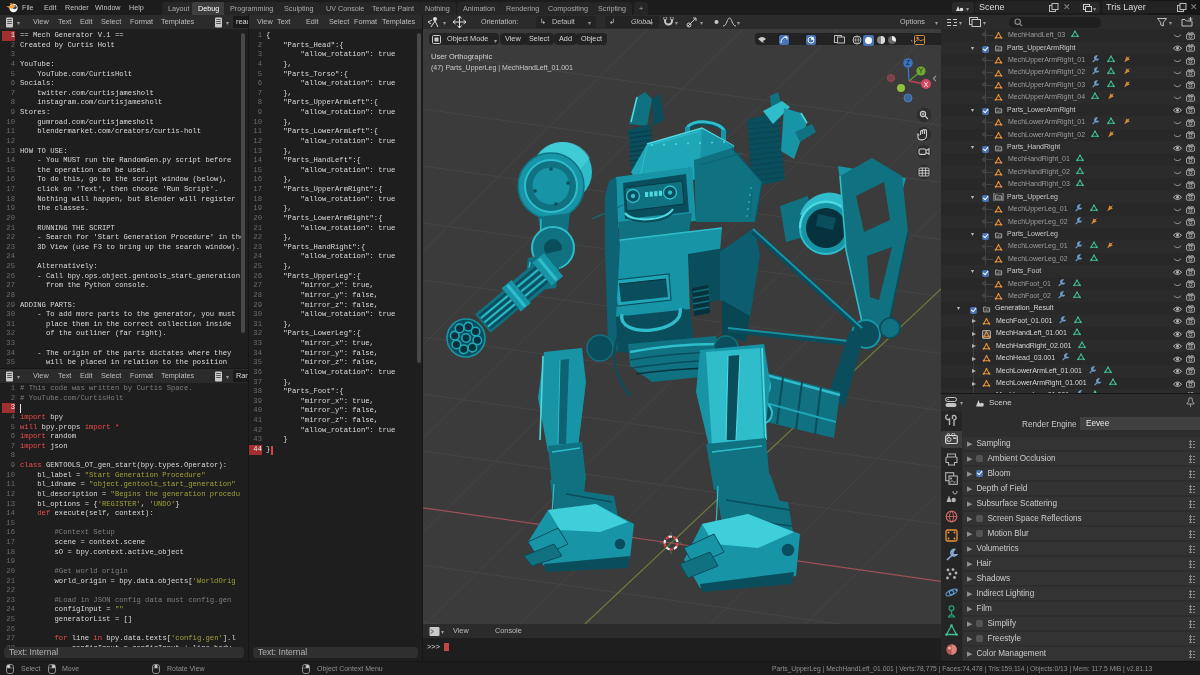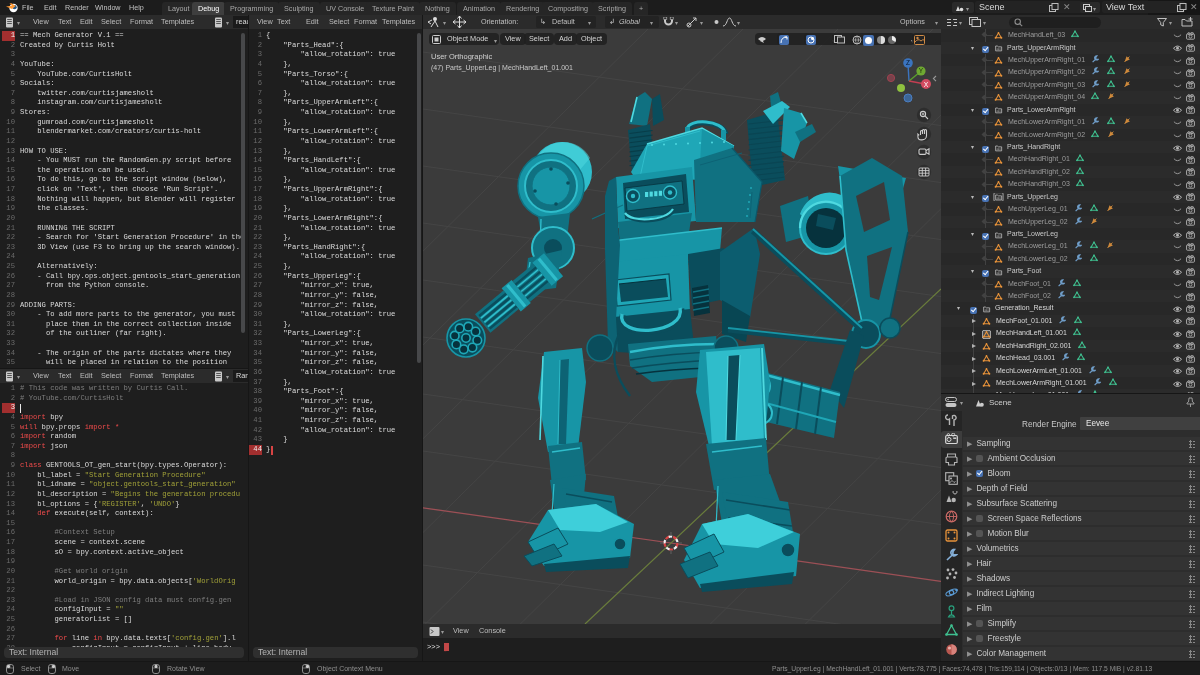--- a/index.html
+++ b/index.html
@@ -63,21 +63,21 @@
       <rect x="0.5" y="2.5" width="6" height="6" fill="none" stroke="#bbb"></rect>
       <rect x="3" y="0.5" width="6" height="6" fill="#232323" stroke="#bbb"></rect>
     </svg>
   <span class="abs" style="left:1063px;top:2px;color:#8a8a8a;font-size:9px;">✕</span>
   <span class="abs" style="left:1080px;top:2px;width:20px;height:11px;background:#2a2a2a;border-radius:2px;"></span>
   <svg class="abs" style="left:1083px;top:4px" width="9" height="8" viewBox="0 0 9 8">
       <rect x="0.5" y="0.5" width="6" height="5" fill="none" stroke="#ccc"></rect>
       <rect x="2.5" y="2.5" width="6" height="5" fill="#2a2a2a" stroke="#ccc"></rect>
     </svg>
   <span class="abs" style="left:1093px;top:5px;color:#999;font-size:6px;">▾</span>
-  <span class="abs" style="left:1102px;top:1px;width:75px;height:12px;background:#232323;border-radius:2px;font-size:9px;color:#d9d9d9;padding:0 4px;line-height:12px;">View Text</span>
+  <span class="abs" style="left:1102px;top:1px;width:75px;height:12px;background:#232323;border-radius:2px;font-size:9px;color:#d9d9d9;padding:0 4px;line-height:12px;">Tris Layer</span>
   <svg class="abs" style="left:1177px;top:3px" width="10" height="9" viewBox="0 0 10 9">
       <rect x="0.5" y="2.5" width="6" height="6" fill="none" stroke="#bbb"></rect>
       <rect x="3" y="0.5" width="6" height="6" fill="#232323" stroke="#bbb"></rect>
     </svg>
   <span class="abs" style="left:1190px;top:2px;color:#8a8a8a;font-size:9px;">✕</span>
 </div>
 
 <div class="abs ed" style="left:0;top:15px;width:248px;height:353px;">
   <div class="hdr">
     <svg class="abs" style="left:5px;top:2px" width="11" height="11" viewBox="0 0 11 11">
@@ -225,21 +225,21 @@
 21
 22
 23
 24
 25
 26
 27
 28</pre>
     </div>
   <span class="abs" style="left:20px;top:35px;width:1px;height:9px;background:#e8e8e8;"></span>
-    <pre class="code" style="left:20px;top:15px;"><span class="c"># This code was written by Curtis Call.
+    <pre class="code" style="left:20px;top:15px;"><span class="c"># This code was written by Curtis Space.
 # YouTube.com/CurtisHolt</span>
 
 <span class="k">import</span> bpy
 <span class="k">will</span> bpy.props <span class="k">import</span> <span class="k">*</span>
 <span class="k">import</span> random
 <span class="k">import</span> json
 
 <span class="k">class</span> GENTOOLS_OT_gen_start(bpy.types.Operator):
     bl_label = <span class="s">"Start Generation Procedure"</span>
     bl_idname = <span class="s">"object.gentools_start_generation"</span>
@@ -368,21 +368,21 @@
 </div>
 
 <div class="abs ed" style="left:423px;top:624px;width:518px;height:37px;">
   <div class="hdr">
     <svg class="abs" style="left:6px;top:2px" width="11" height="11" viewBox="0 0 11 11">
         <rect x="0.5" y="1" width="10" height="9" rx="1" fill="#c9c9c9"></rect>
         <path d="M2 3.5 L4 5.5 L2 7.5" stroke="#333" fill="none"></path>
       </svg>
     <span class="abs" style="left:18px;top:4px;color:#999;font-size:6px;">▾</span>
     <span class="m" style="left:30px">View</span>
-      <span class="m" style="left:56px">Console</span>
+      <span class="m" style="left:72px">Console</span>
   </div>
   <pre class="abs" style="left:4px;top:19px;color:#e0e0e0;font-size:7.2px;">&gt;&gt;&gt; <span style="background:#c14747;color:#c14747;">▌</span></pre>
 </div>
 
 <div class="abs" style="left:0;top:662px;width:1200px;height:13px;background:#1c1c1c;font-size:7px;color:#8f8f8f;">
   <svg class="abs" style="left:6px;top:2px" width="8" height="10" viewBox="0 0 8 10">
       <rect x="0.5" y="0.5" width="7" height="9" rx="2.4" fill="none" stroke="#909090"></rect>
       <path d="M0.5 4 h7" stroke="#909090" stroke-width="0.7"></path>
       <path d="M4 0.5 v3.5" stroke="#909090" stroke-width="0.7"></path>
       <rect x="1" y="1" width="3" height="3" rx="1" fill="#cecece"></rect>
@@ -424,21 +424,21 @@
     <svg class="abs" style="left:30px;top:1px" width="13" height="12" viewBox="0 0 13 12">
         <path d="M6.5 0 L6.5 12 M0 6 L13 6 M6.5 0 L4.5 2.5 M6.5 0 L8.5 2.5 M6.5 12 L4.5 9.5 M6.5 12 L8.5 9.5 M0 6 L2.5 4 M0 6 L2.5 8 M13 6 L10.5 4 M13 6 L10.5 8" stroke="#ddd" stroke-width="1" fill="none"></path>
       </svg>
     <span class="abs" style="left:58px;top:2px;">Orientation:</span>
     <span class="abs" style="left:113px;top:1px;width:60px;height:12px;background:#232323;border-radius:2px;"></span>
     <span class="abs" style="left:117px;top:2px;color:#cfcfcf;">↳</span>
       <span class="abs" style="left:129px;top:2px;">Default</span>
       <span class="abs" style="left:165px;top:4px;color:#999;font-size:6px;">▾</span>
     <span class="abs" style="left:182px;top:1px;width:54px;height:12px;background:#232323;border-radius:2px;"></span>
     <span class="abs" style="left:186px;top:2px;color:#cfcfcf;">↲</span>
-      <span class="abs" style="left:196px;top:2px;font-style:italic;">Global</span>
+      <span class="abs" style="left:208px;top:2px;font-style:italic;">Global</span>
       <span class="abs" style="left:227px;top:4px;color:#999;font-size:6px;">▾</span>
     <svg class="abs" style="left:240px;top:2px" width="11" height="10" viewBox="0 0 11 10">
         <path d="M2 0 v4 a3.5 3.5 0 0 0 7 0 v-4" stroke="#c9c9c9" stroke-width="2" fill="none"></path>
         <rect x="0.8" y="0" width="3" height="2.6" fill="#2b2b2b" stroke="#c9c9c9" stroke-width="0.6"></rect>
         <rect x="7.2" y="0" width="3" height="2.6" fill="#2b2b2b" stroke="#c9c9c9" stroke-width="0.6"></rect>
       </svg>
     <span class="abs" style="left:252px;top:4px;color:#999;font-size:6px;">▾</span>
     <svg class="abs" style="left:263px;top:1px" width="13" height="12" viewBox="0 0 13 12">
         <path d="M2 10 L10 2 M10 2 l-3 0 M10 2 l0 3" stroke="#c9c9c9" fill="none"></path>
         <circle cx="3" cy="9" r="2" fill="none" stroke="#c9c9c9"></circle>

